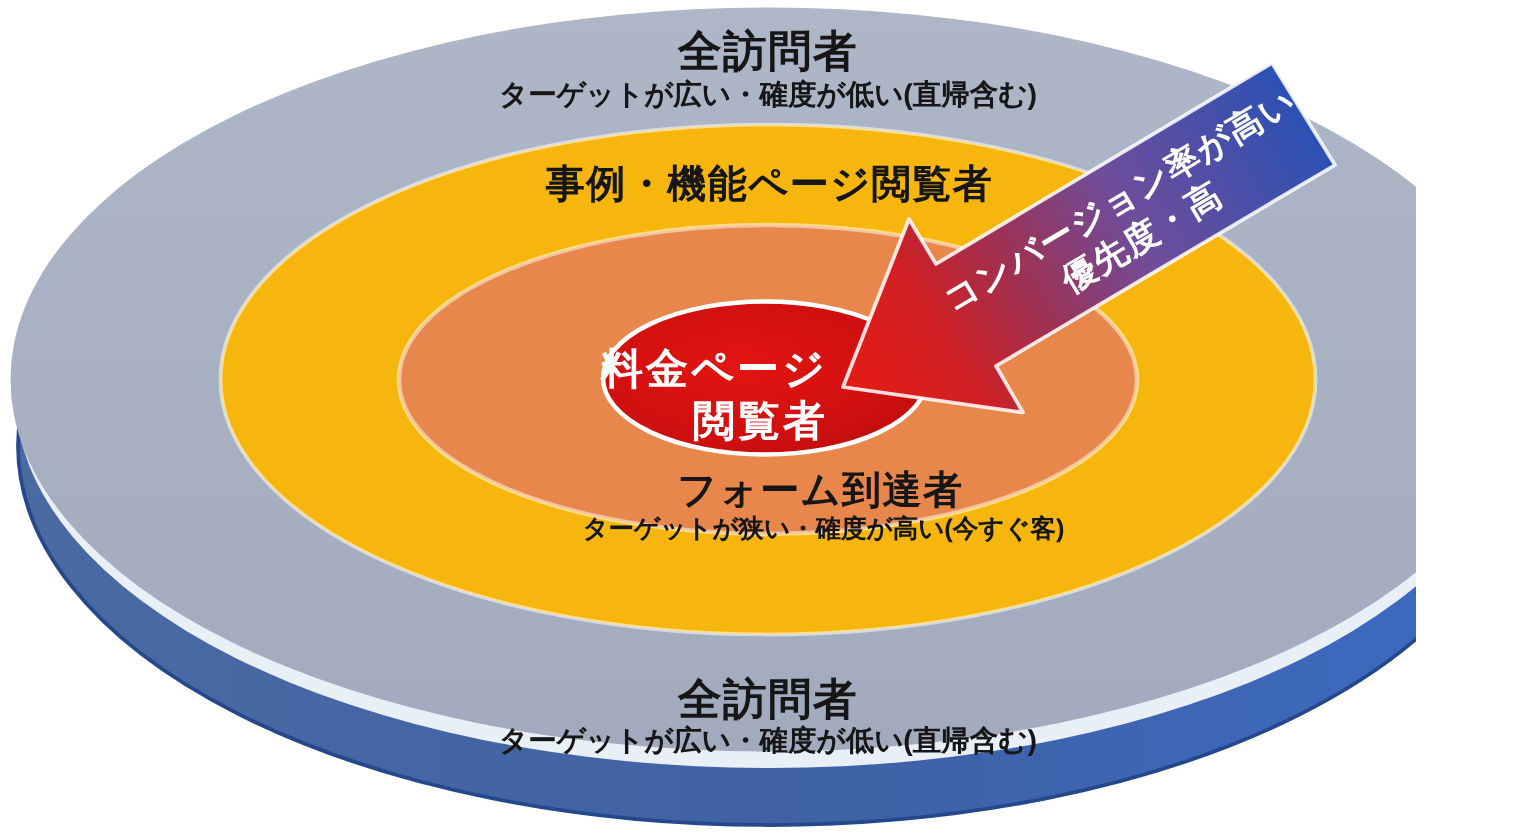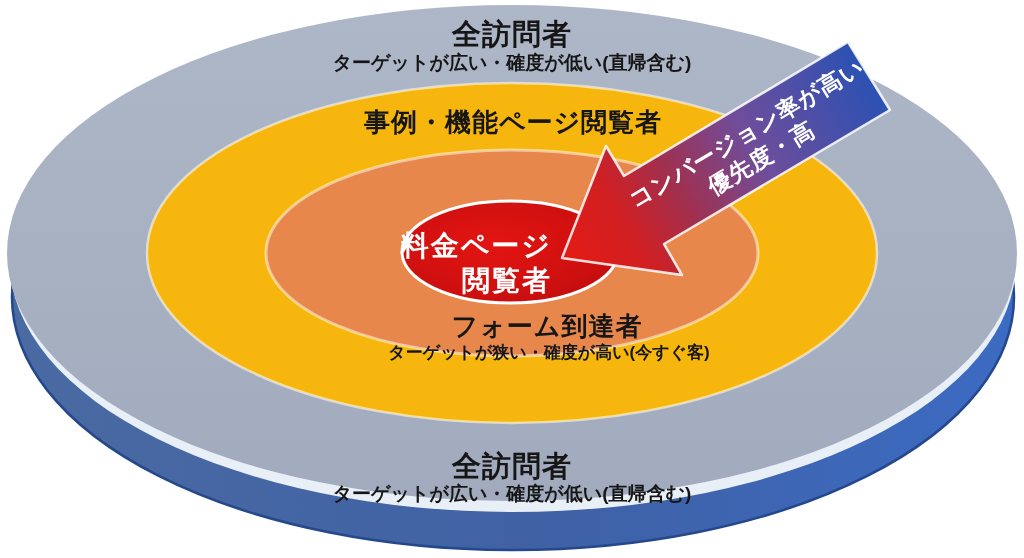--- a/index.html
+++ b/index.html
@@ -2,21 +2,21 @@
 <html><head>
 <meta charset="utf-8">
 <style>
   html, body {
     margin: 0;
     padding: 0;
     background: #ffffff;
   }
   .stage {
     position: relative;
-    width: 1024px;
+    width: 944px;
     height: 558px;
     background: #ffffff;
     overflow: hidden;
     font-family: "Liberation Sans", "DejaVu Sans", sans-serif;
   }
   svg { display: block; }
   text {
     font-family: "Liberation Sans", "DejaVu Sans", sans-serif;
     font-weight: bold;
   }

